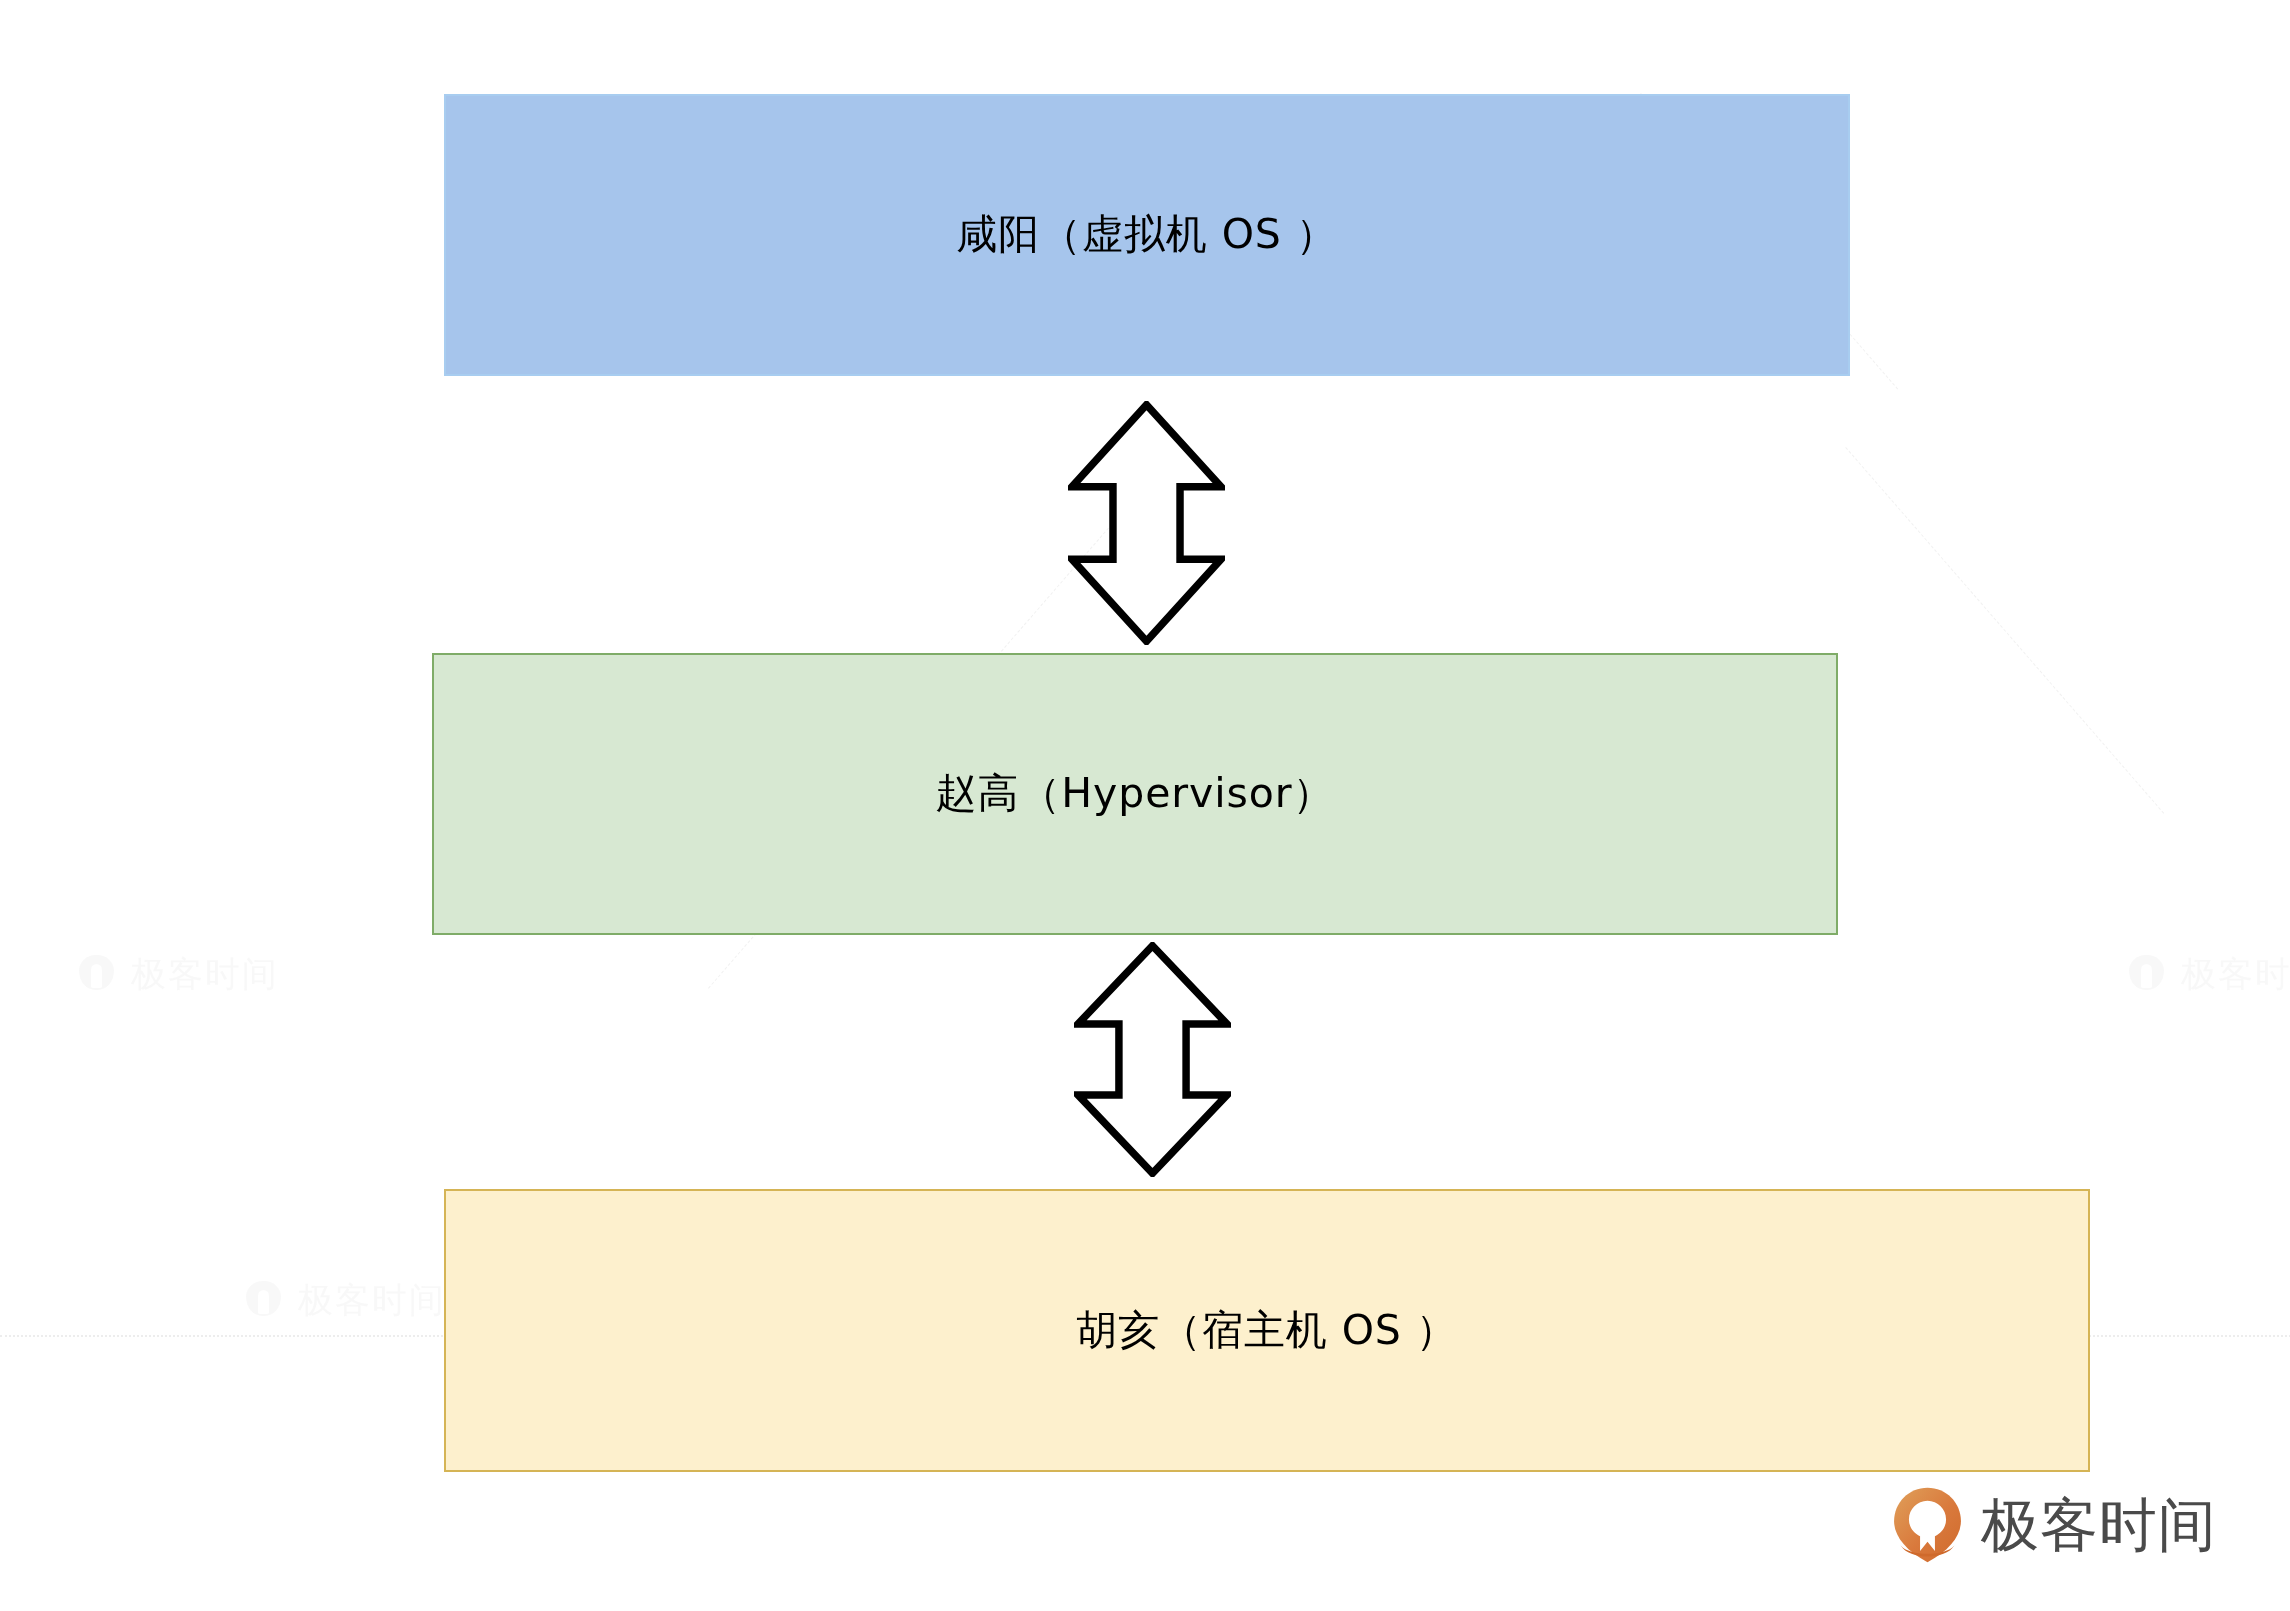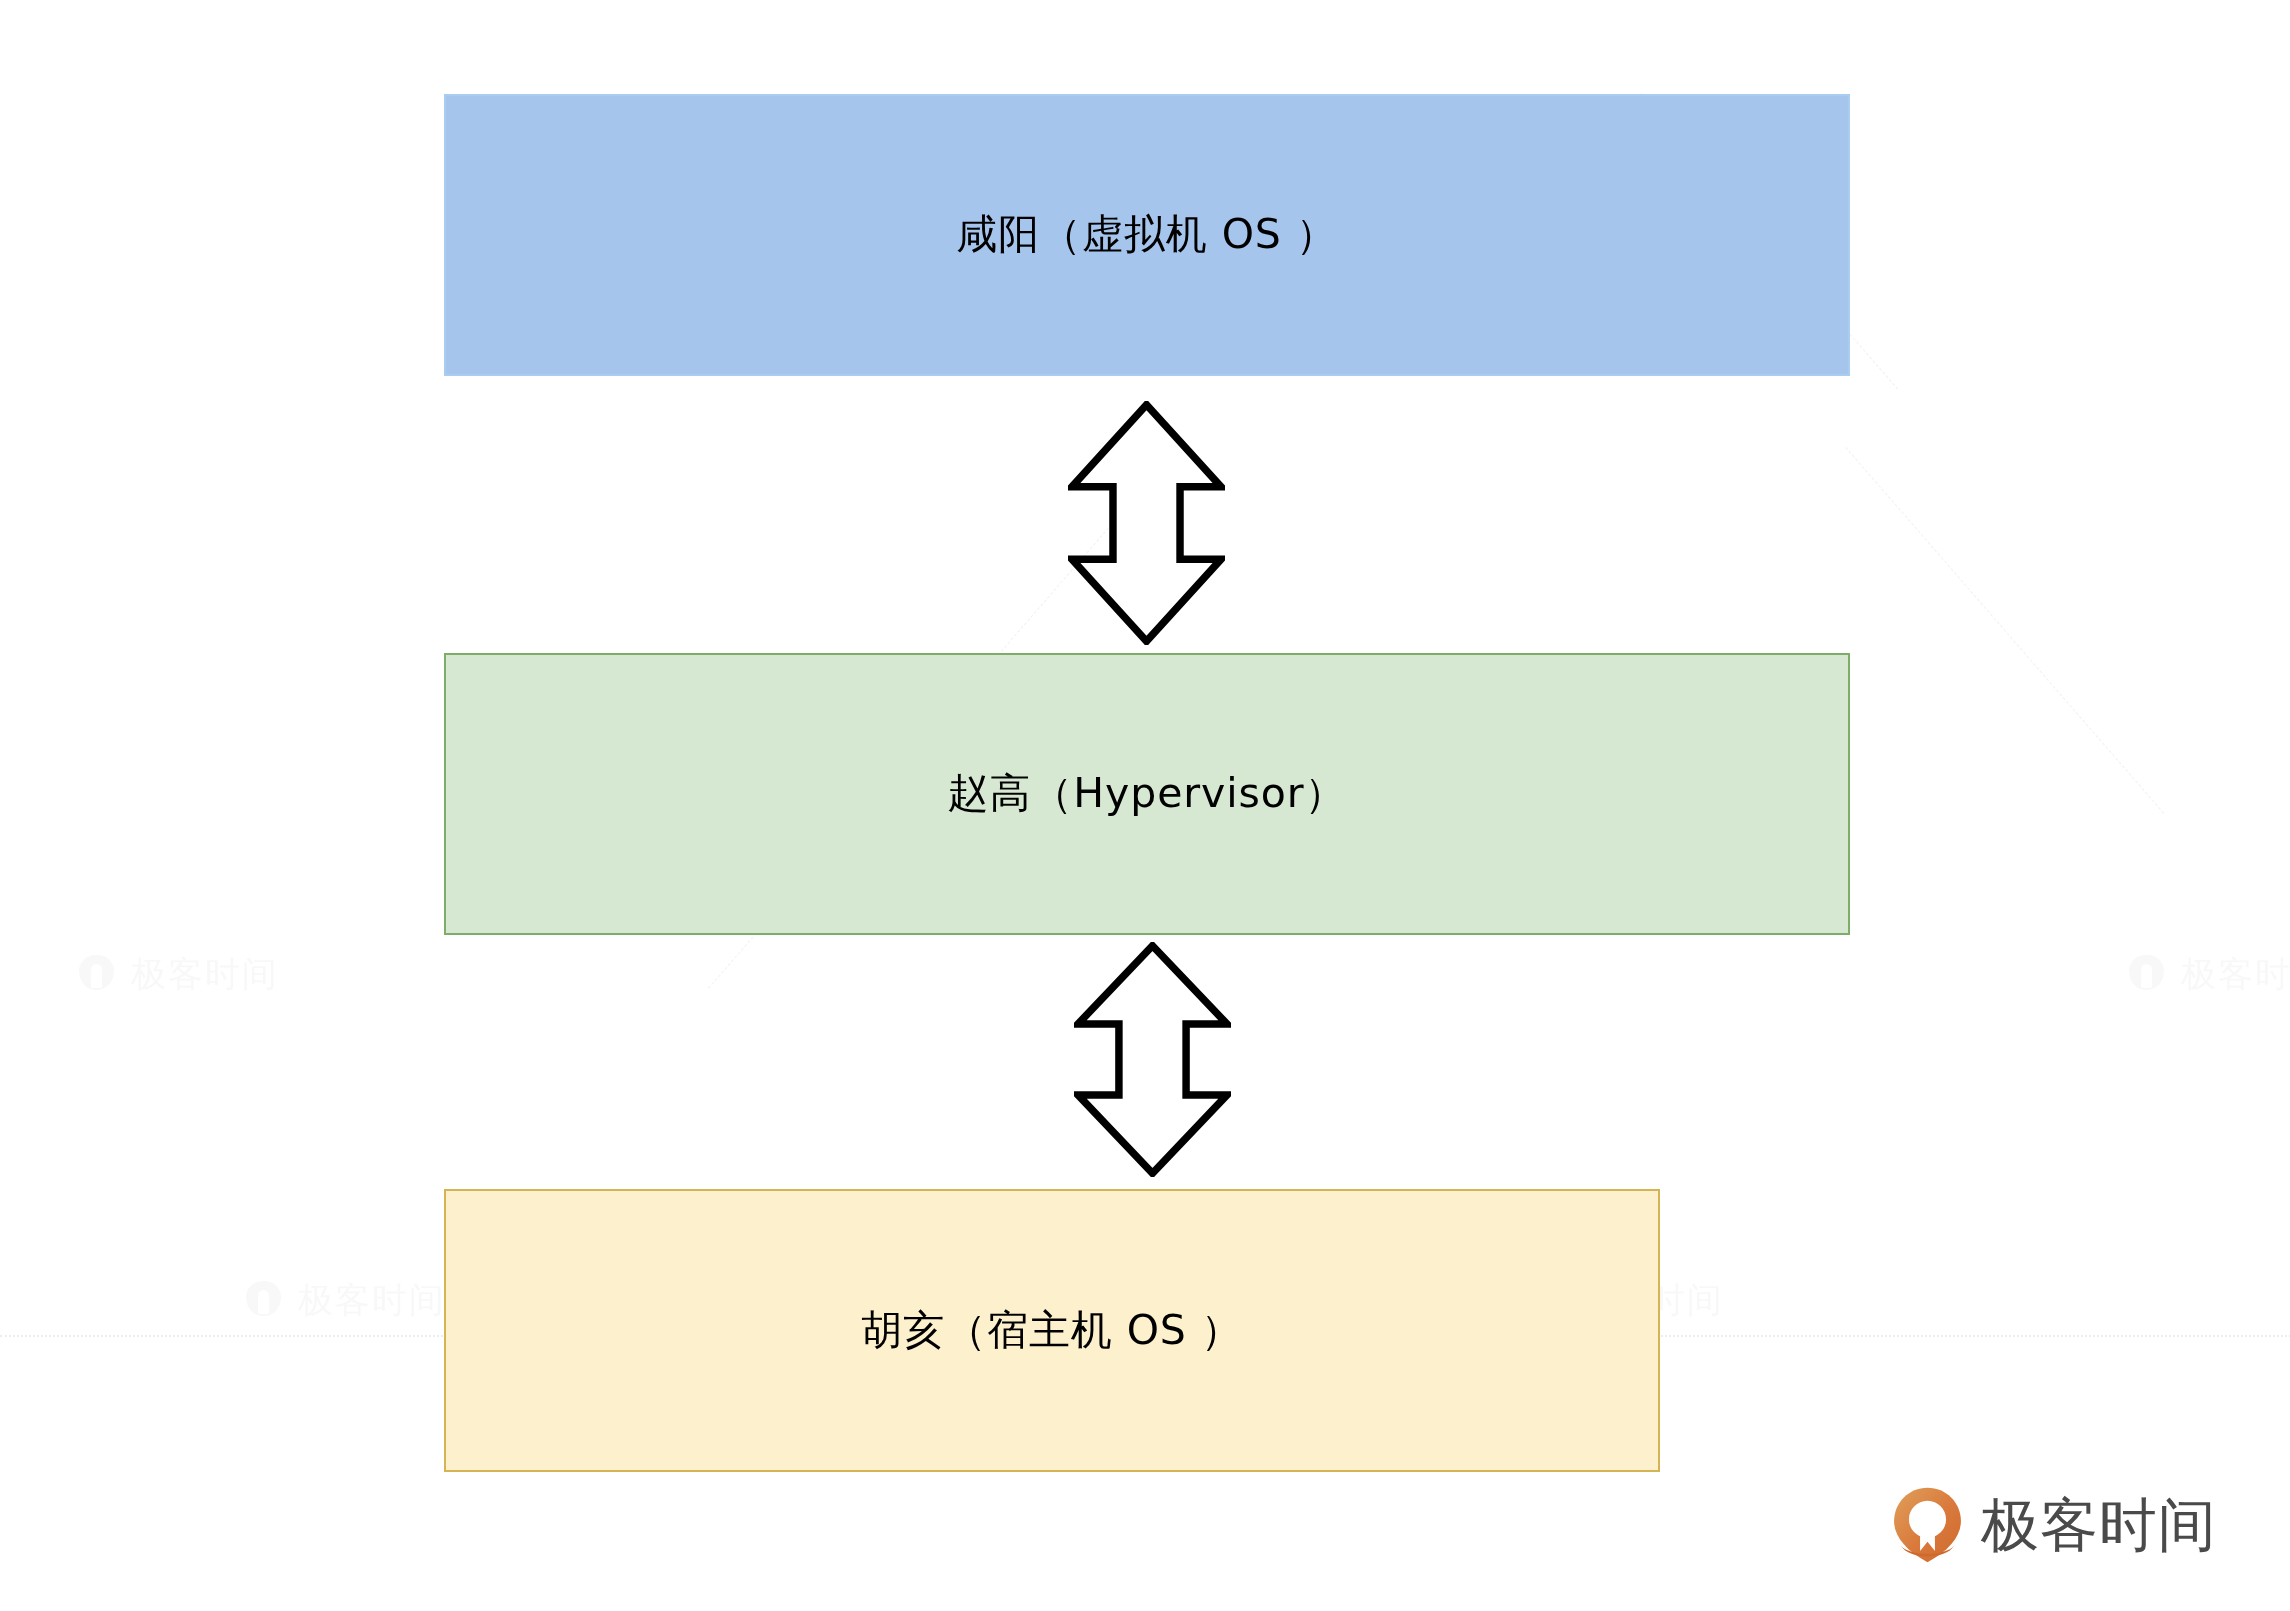--- a/index.html
+++ b/index.html
@@ -94,28 +94,28 @@
     letter-spacing: 0.9px;
     white-space: nowrap;
   }
   #box-vm {
     left: 444px; top: 94px;
     width: 1406px; height: 282px;
     background: #a6c5ec;
     border: 2.8px solid #a8cdf0;
   }
   #box-hypervisor {
-    left: 444px; top: 653px;
+    left: 432px; top: 653px;
     width: 1406px; height: 282px;
     background: #d7e8d2;
     border: 2.8px solid #7fac68;
   }
   #box-host {
     left: 444px; top: 1189px;
-    width: 1216px; height: 283px;
+    width: 1646px; height: 283px;
     background: #fdf0cd;
     border: 2.8px solid #d5b455;
   }
 
   
   .arrow-wrap {
     position: absolute;
     z-index: 3;
   }
   #arrow-top { left: 1068px; top: 401px; width: 157px; height: 244px; }

